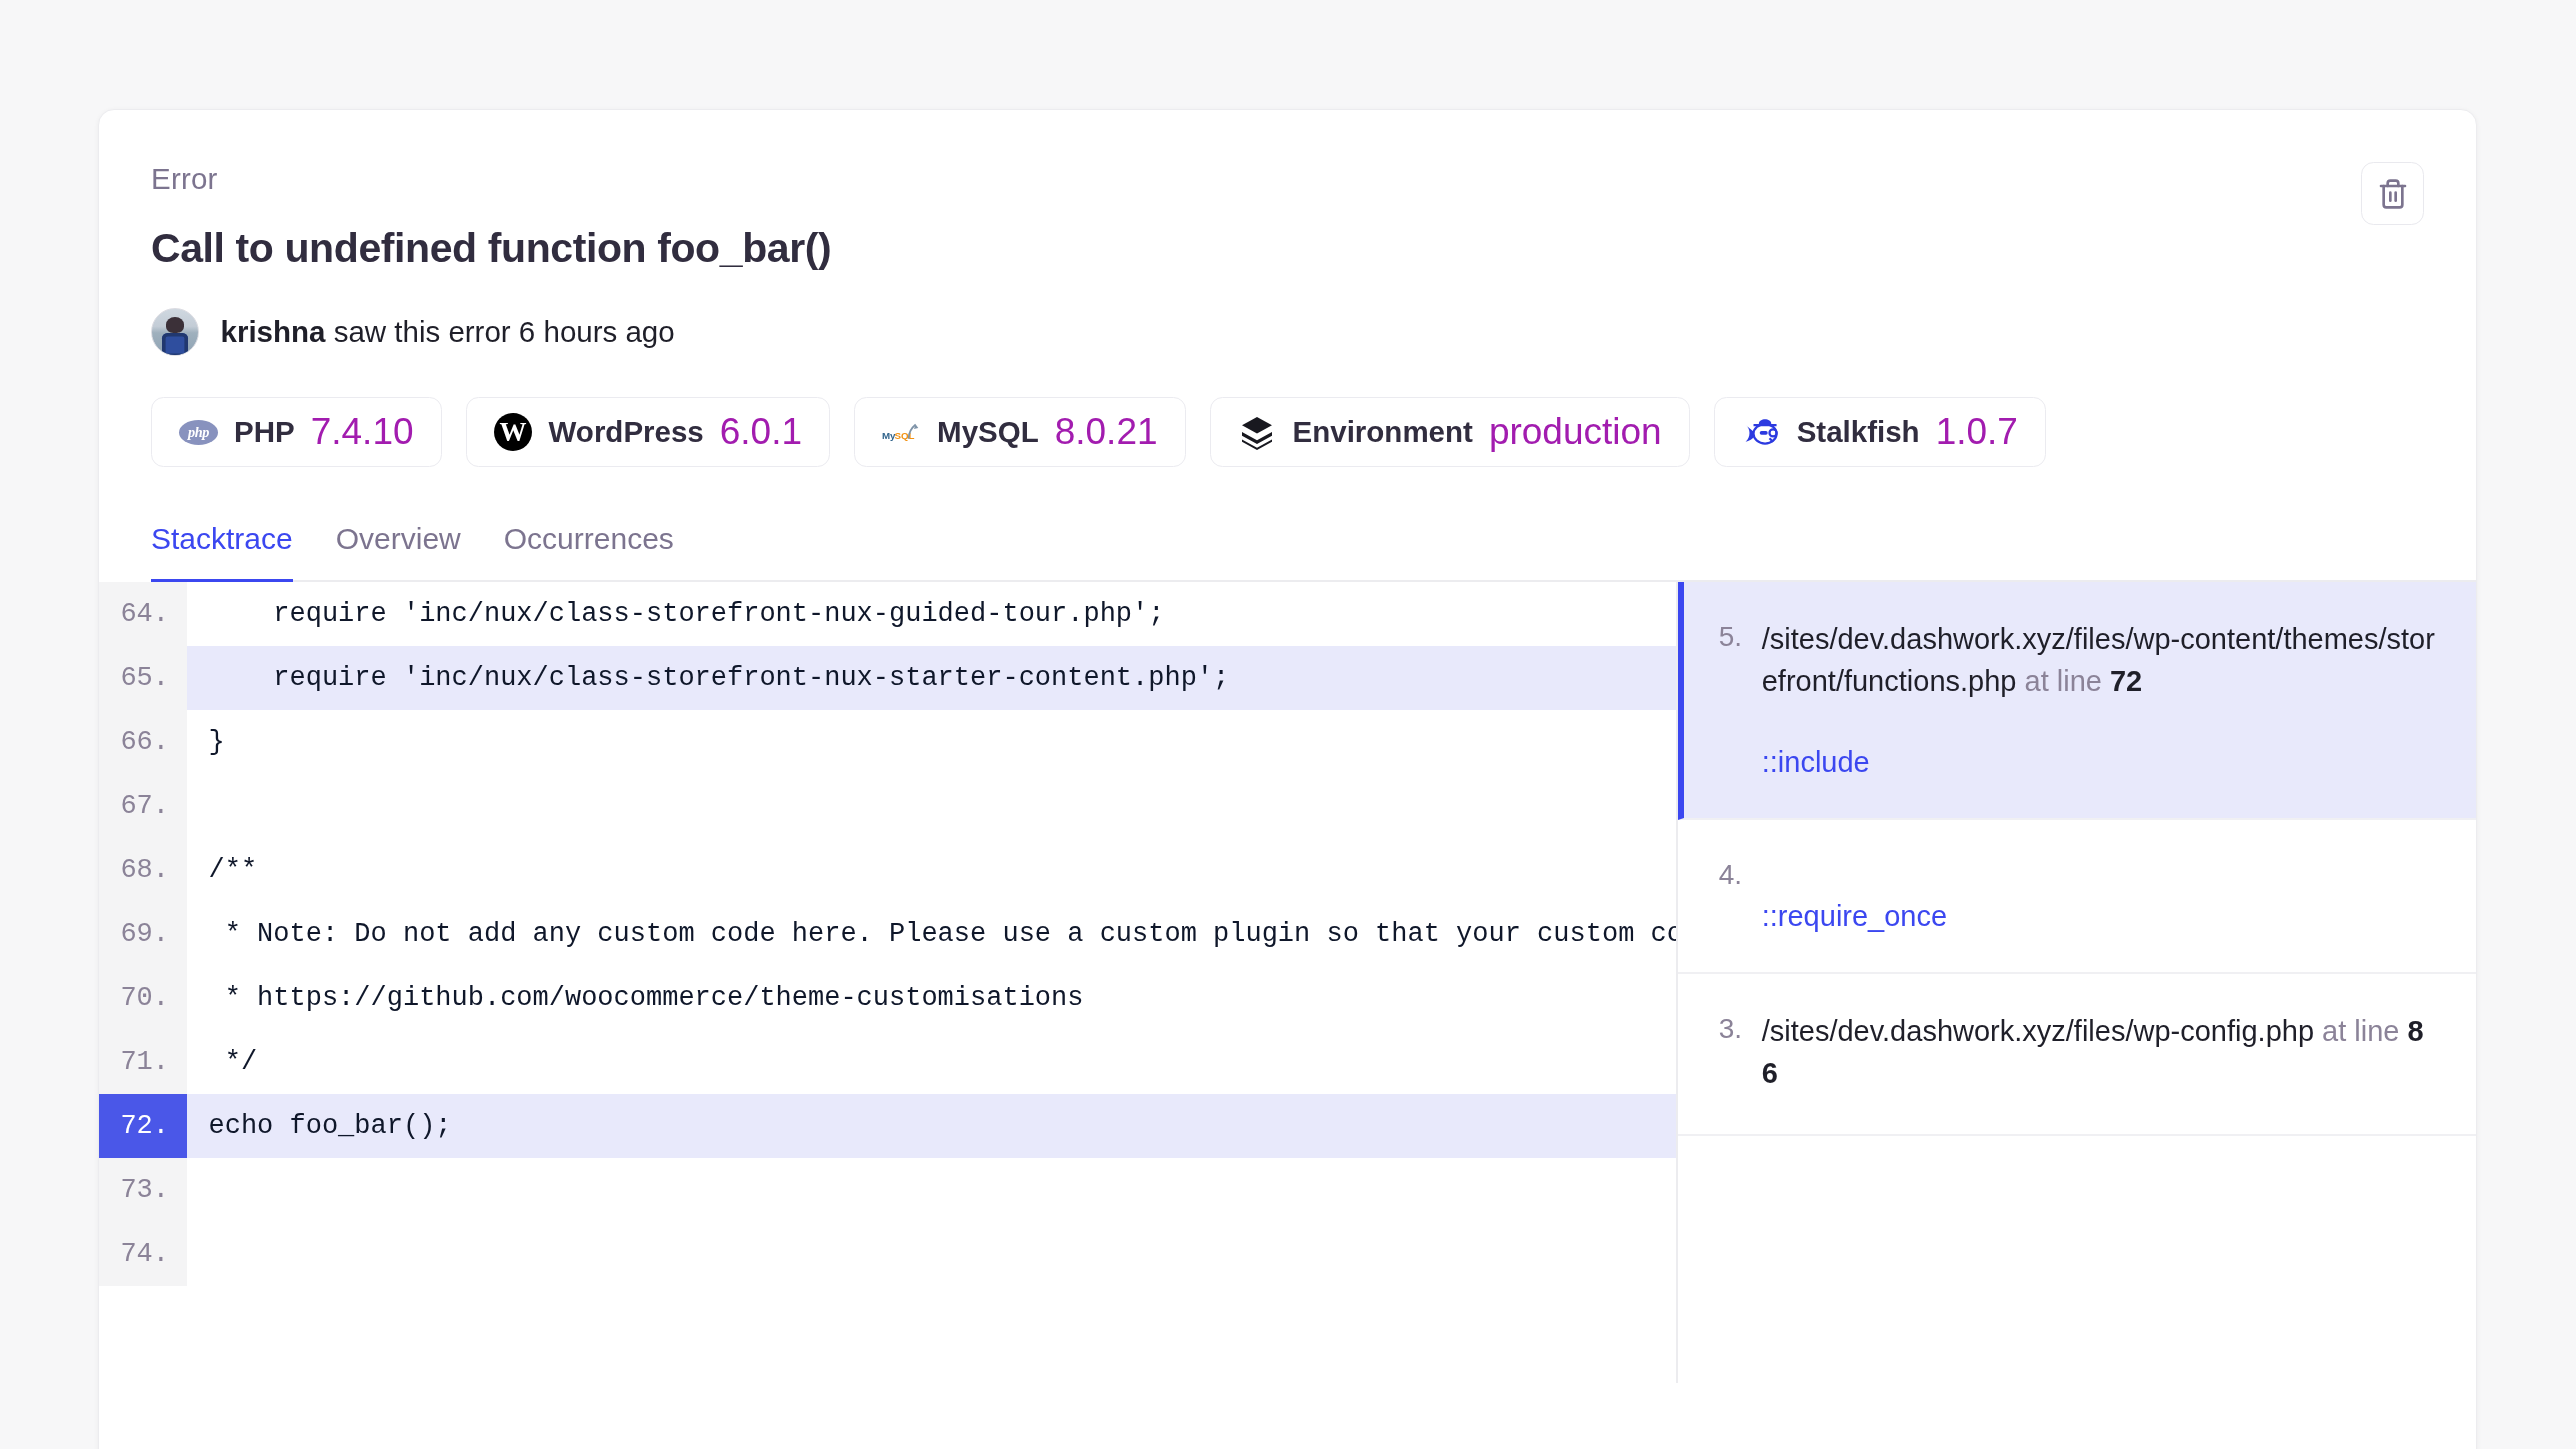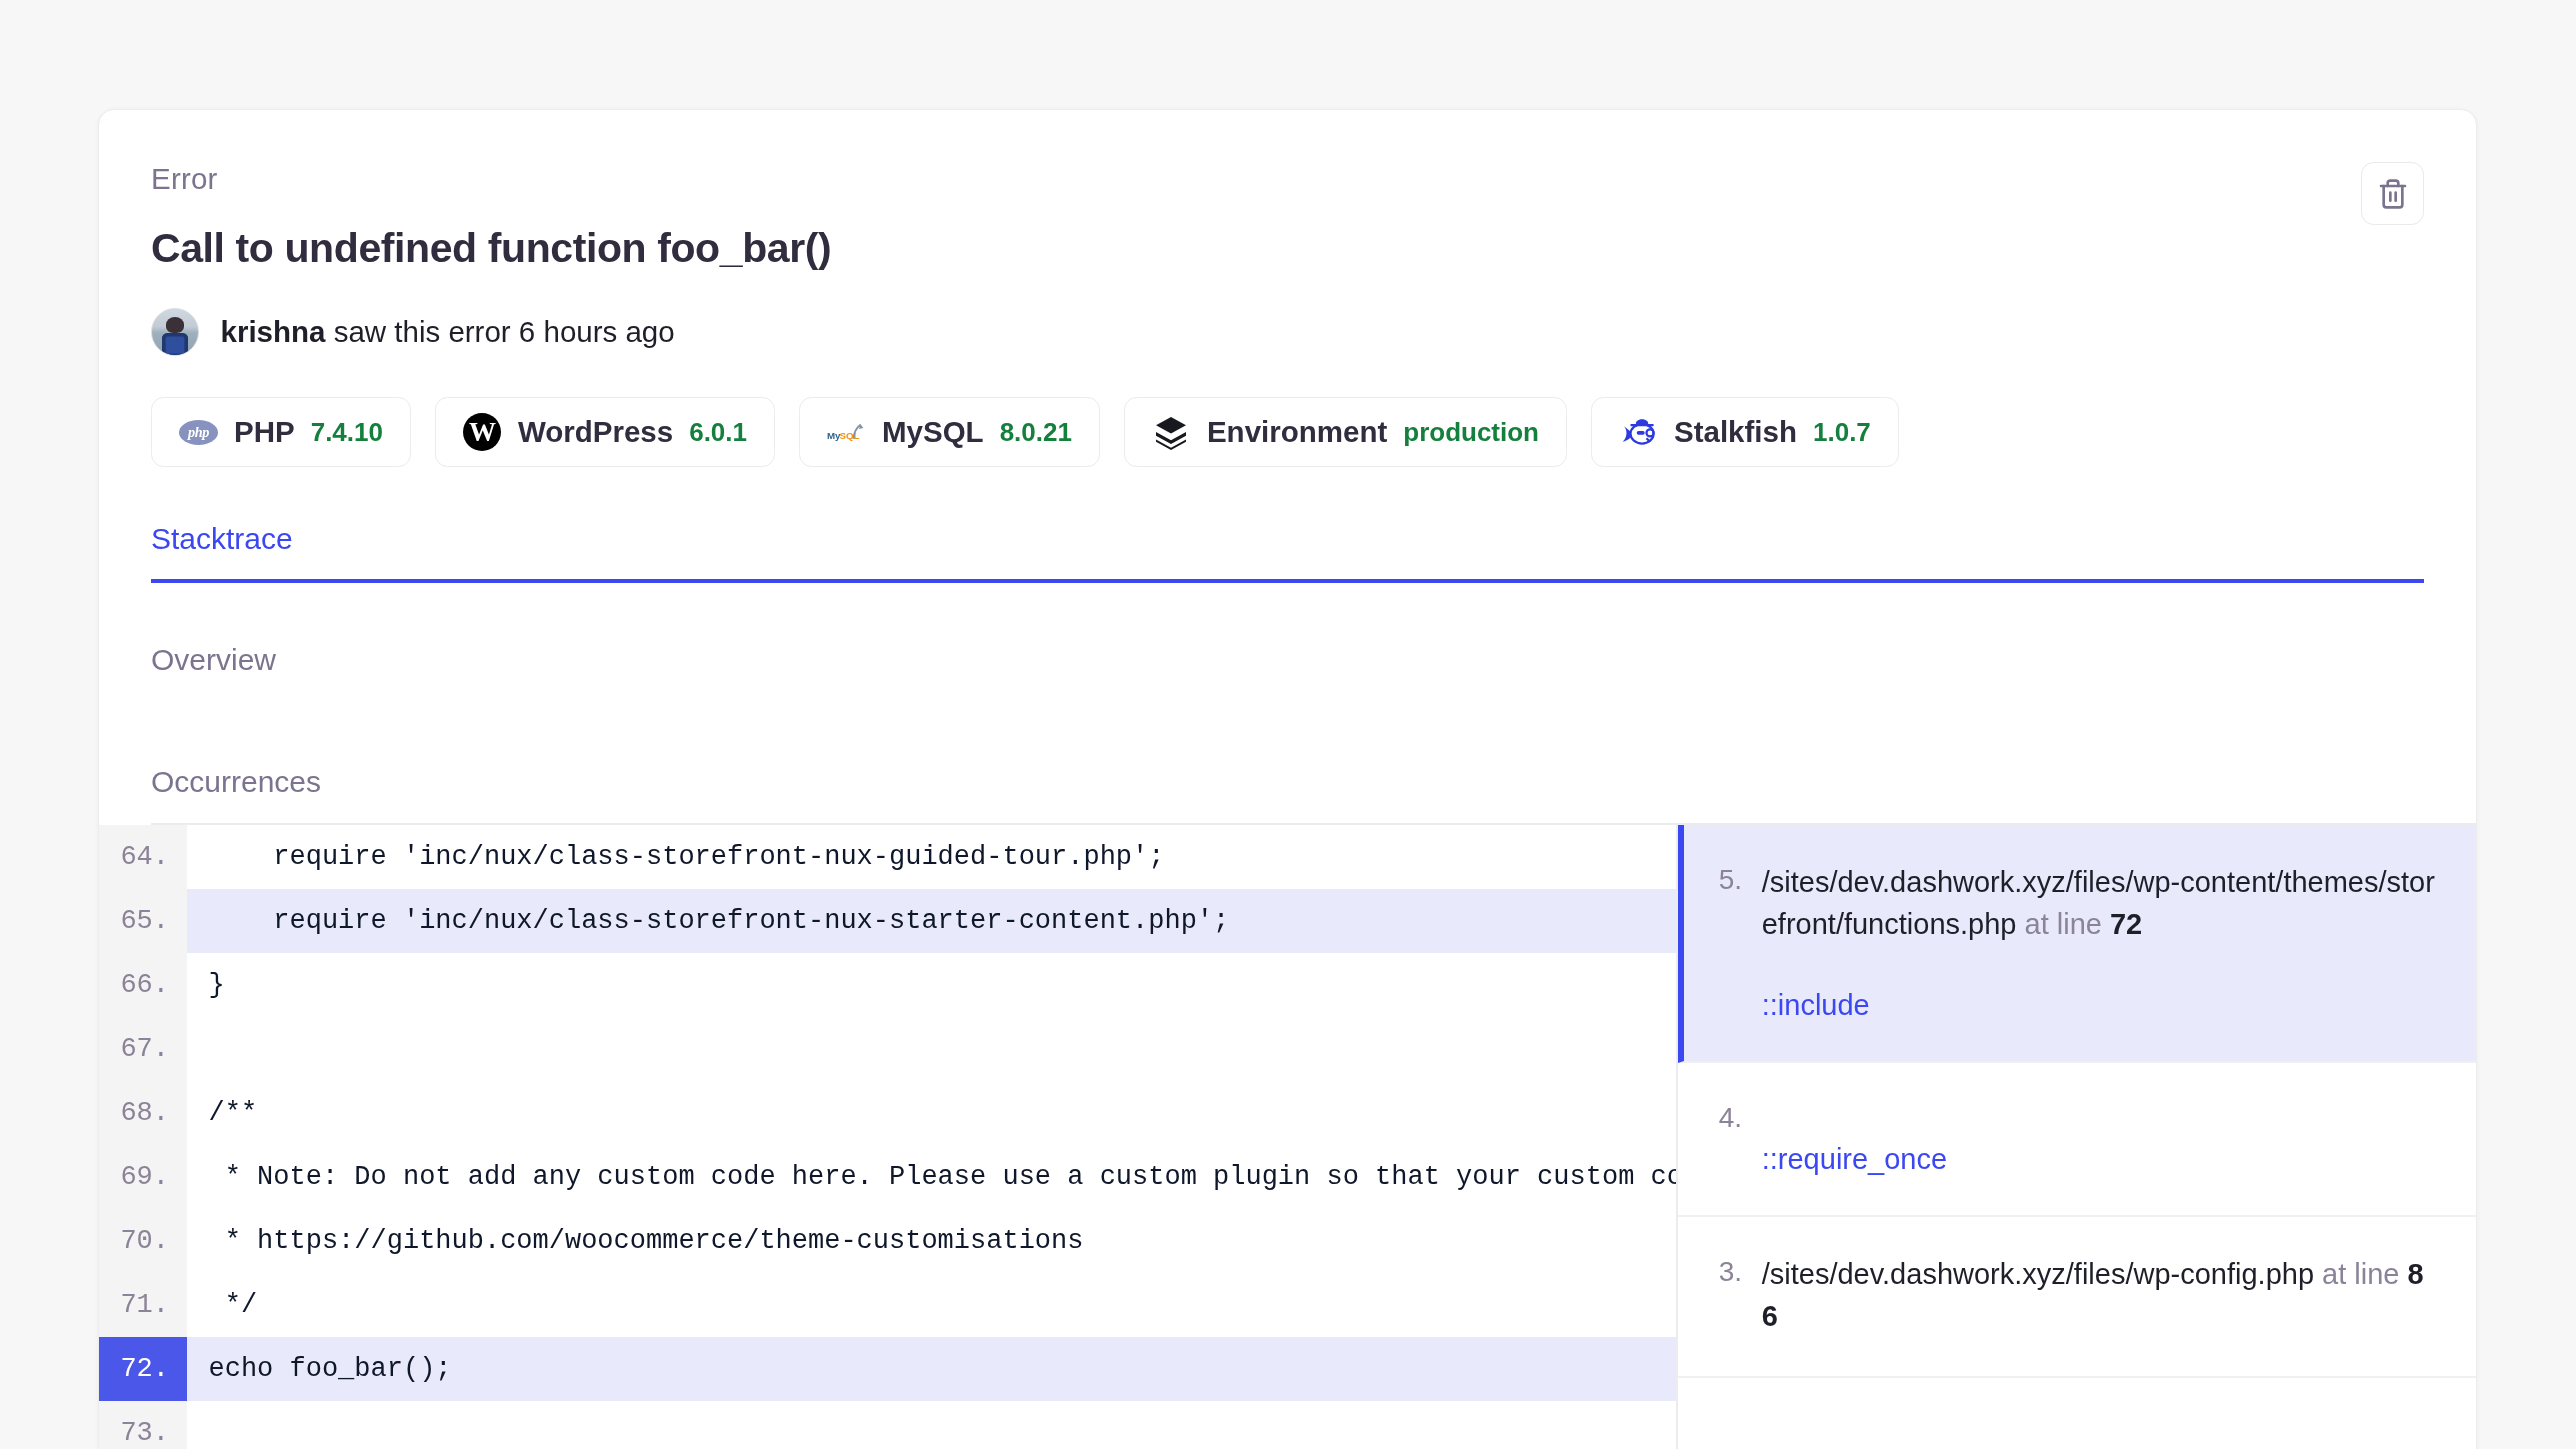--- a/index.html
+++ b/index.html
@@ -68,42 +68,42 @@
 
   
   .badges { display: flex; gap: 24px; margin: 41px 0 0 52px; flex-wrap: nowrap; }
   .badge {
     display: flex; align-items: center; gap: 16px;
     height: 70px; padding: 0 27px;
     border: 1.8px solid #ebebf0; border-radius: 12.5px;
     background: #fff; white-space: nowrap;
   }
   .badge .bname { font-size: 29.5px; color: #312d3f; font-weight: bold; }
-  .badge .bval  { font-size: 26px; color: #15803d; font-weight: bold; }
+  .badge .bval  { font-size: 37px; color: #a21caf; }
   .badge .ico { width: 39px; height: 39px; flex: none; display: flex; align-items: center; justify-content: center; }
 
   .php-logo {
     width: 39px; height: 25px; border-radius: 50%;
     background: #8892be; color: #fff;
     font-family: "Liberation Serif", serif;
     font-style: italic; font-weight: bold; font-size: 14.3px;
     display: flex; align-items: center; justify-content: center;
     letter-spacing: -0.4px;
   }
   .wp-logo {
     width: 38px; height: 38px; border-radius: 50%;
     background: #000; color: #fff;
     font-family: "Liberation Serif", serif; font-weight: bold;
     font-size: 27px; line-height: 38px; text-align: center;
   }
 
   
   .tabs {
-    display: flex; gap: 63px; margin: 55px 0 0 52px;
-    border-bottom: 2.7px solid #ececef; padding-right: 52px; flex-direction: column;
+    display: flex; gap: 43px; margin: 55px 0 0 52px;
+    border-bottom: 2.7px solid #ececef; padding-right: 52px;
   }
   .tab {
     font-size: 30px; color: #7c748f; padding-bottom: 23px;
     border-bottom: 4.5px solid transparent; margin-bottom: -2.7px;
     cursor: pointer;
   }
   .tab.active { color: #3b47f0; border-bottom-color: #3b47f0; }
 
   
   .split { display: flex; height: 801px; }

